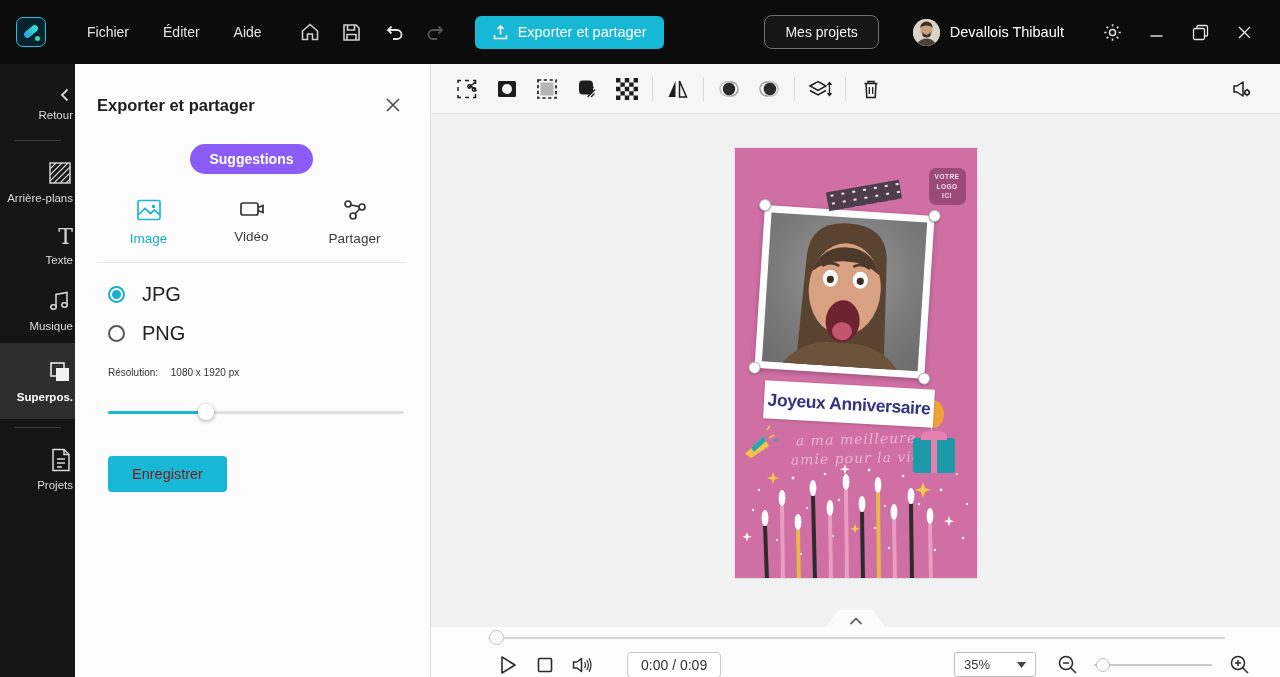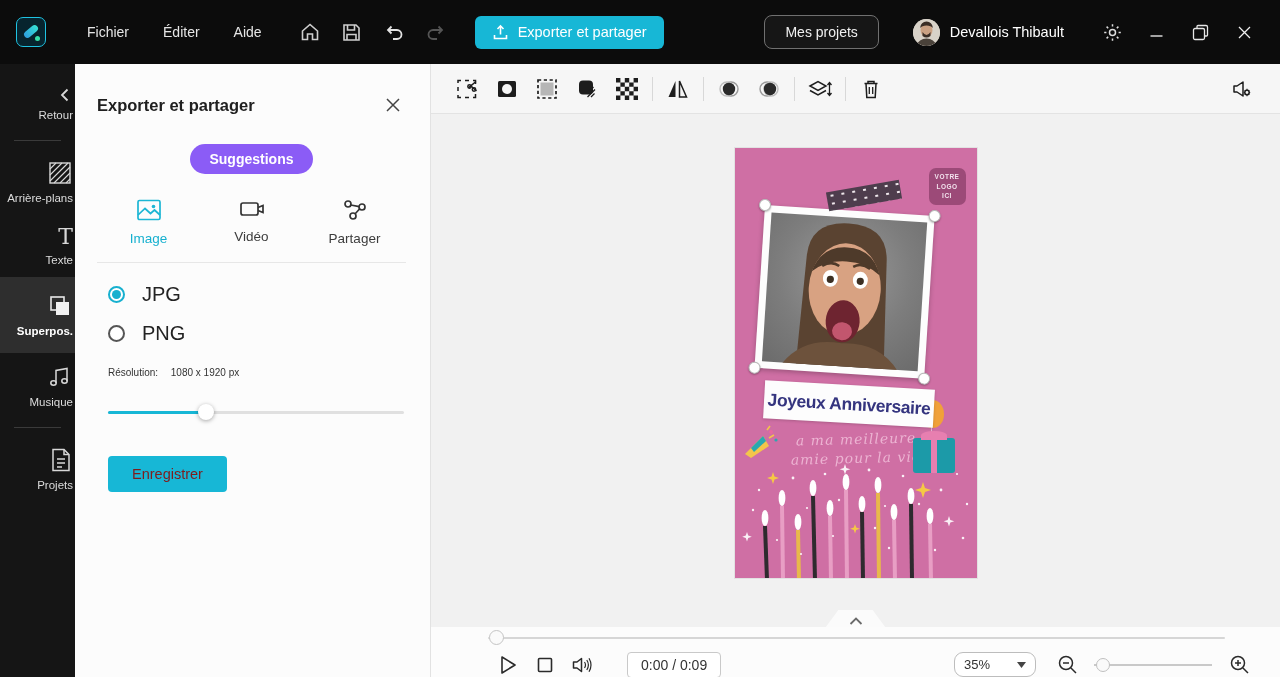--- a/index.html
+++ b/index.html
@@ -105,21 +105,21 @@
   
   .seek-row { height:23px; background:#fcfcfc; position:relative; }
   .seek-track { position:absolute; left:57px; right:55px; top:10px; height:2px; background:#d6d6d6; border-radius:2px; }
   .seek-knob { position:absolute; left:58px; top:3px; width:15px; height:15px; border-radius:50%; background:#fafafa;
     border:1px solid #c4c4c4; cursor:grab; }
   .controls-row { height:35px; background:#fcfcfc; display:flex; align-items:center; padding:0 26px 6px 62px; }
   .pbtn { width:30px; height:28px; display:flex; align-items:center; justify-content:center; cursor:pointer; margin-right:7px;}
   .timebox { border:1px solid #c9c9c9; border-radius:4px; background:#fff; color:#333; font-size:14px;
     padding:4px 13px; margin-left:23px; }
   .zoomgrp { margin-left:auto; display:flex; align-items:center; }
-  .zsel { border:1px solid #bdbdbd; border-radius:9px; background:#fff; font-size:13px; color:#333;
+  .zsel { border:1px solid #bdbdbd; border-radius:3px; background:#fff; font-size:13px; color:#333;
     padding:4px 9px; width:82px; display:flex; align-items:center; justify-content:space-between; cursor:pointer; }
   .zslider { position:relative; width:118px; height:14px; margin:0 12px; cursor:pointer;}
   .zslider .track { position:absolute; left:0; right:0; top:6px; height:2px; background:#c9c9c9; }
   .zslider .knob { position:absolute; left:2px; top:0; width:14px; height:14px; border-radius:50%;
     background:#fafafa; border:1px solid #c0c0c0; }
 </style>
 </head>
 <body>
 
 <div class="titlebar">
@@ -241,41 +241,41 @@
           <rect x="3" y="3" width="20" height="20"></rect>
           <path d="M3 9 L9 3 M3 15 L15 3 M3 21 L21 3 M7 23 L23 7 M13 23 L23 13 M19 23 L23 19" stroke-width="1.1"></path>
           </svg>
       </span>
       <span class="lbl">Arrière-plans</span>
     </div>
 
     <div class="side-item">
       <span style="font-family:'DejaVu Serif',serif; font-size:22px; color:#d8d8d8; line-height:1;">T</span>
       <span class="lbl">Texte</span>
-    </div>
-
-    <div class="side-item active">
-      <span>
-        <svg width="26" height="26" viewBox="0 0 26 26">
-          <rect x="4" y="4" width="13" height="13" fill="none" stroke="#e8e8e8" stroke-width="1.6"></rect>
-          <rect x="9" y="9" width="13" height="13" fill="#f2f2f2"></rect>
-          </svg>
-      </span>
-      <span class="lbl" style="font-weight:700; color:#fff;">Superpos.</span>
     </div>
 
     <div class="side-item">
       <span>
         <svg width="26" height="26" viewBox="0 0 26 26" fill="none" stroke="#d8d8d8" stroke-width="1.5">
           <path d="M9 19 V6.5 L20 4.5 V17"></path>
             <ellipse cx="6.5" cy="19" rx="2.7" ry="2.2"></ellipse>
             <ellipse cx="17.5" cy="17" rx="2.7" ry="2.2"></ellipse>
           </svg>
       </span>
       <span class="lbl">Musique</span>
+    </div>
+
+    <div class="side-item active">
+      <span>
+        <svg width="26" height="26" viewBox="0 0 26 26">
+          <rect x="4" y="4" width="13" height="13" fill="none" stroke="#e8e8e8" stroke-width="1.6"></rect>
+          <rect x="9" y="9" width="13" height="13" fill="#f2f2f2"></rect>
+          </svg>
+      </span>
+      <span class="lbl" style="font-weight:700; color:#fff;">Superpos.</span>
     </div>
     <div class="side-divider"></div>
 
     <div class="side-item">
       <span>
         <svg width="24" height="26" viewBox="0 0 24 26" fill="none" stroke="#d8d8d8" stroke-width="1.5">
           <path d="M4 2.5 H15 L20 7.5 V23.5 H4 Z"></path>
             <path d="M15 2.5 V7.5 H20"></path>
             <path d="M8 12 H16 M8 16 H16 M8 20 H13"></path>
           </svg>

